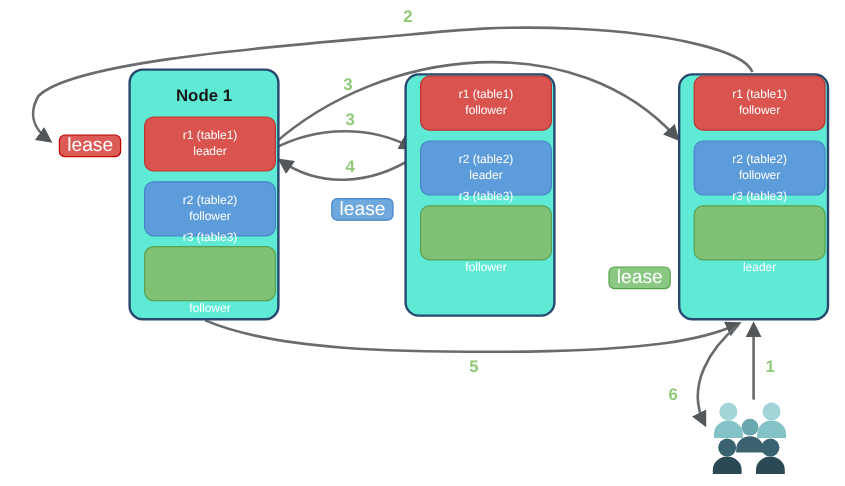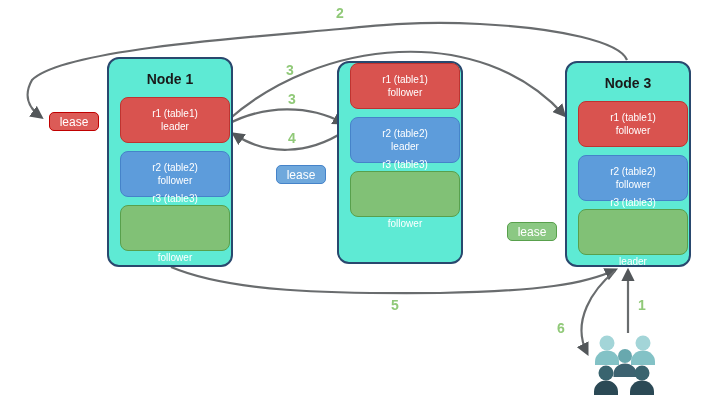--- a/index.html
+++ b/index.html
@@ -26,21 +26,21 @@
     display:flex; flex-direction:column; align-items:center; justify-content:center;
     text-align:center; box-sizing:border-box;
   }
   .replica.red   { background:var(--red-fill);   border-color:var(--red-border); }
   .replica.blue  { background:var(--blue-fill);  border-color:var(--blue-border); }
   .replica.green { background:var(--green-fill); border-color:var(--green-border);gap:46px; }
 
   
   .lease {
     position:absolute; min-width:50px; height:19px; border-radius:5px;
-    border:1.5px solid; color:#ffffff; font-size:12px;
+    border:1.5px solid; color:#ffffff; font-size:16px;
     display:flex; align-items:center; justify-content:center;
     box-sizing:border-box; padding:0 6px;
   }
   #lease-red   { left:49px;  top:112px; background:var(--lease-red-fill);   border-color:var(--lease-red-border); }
   #lease-blue  { left:276px; top:165px; background:var(--lease-blue-fill);  border-color:var(--blue-border); }
   #lease-green { left:507px; top:222px; background:var(--lease-green-fill); border-color:var(--green-border); }
 
   
   .step {
     position:absolute; color:var(--number-green); font-weight:bold; font-size:14px;
@@ -102,21 +102,20 @@
       <span>r2 (table2)</span>
       <span>leader</span>
     </div>
     <div class="replica green">
       <span>r3 (table3)</span>
       <span>follower</span>
     </div>
   </div>
 
   <div class="node" id="node3">
-    <div class="node-title">Node 3</div>
     <div class="replica red">
       <span>r1 (table1)</span>
       <span>follower</span>
     </div>
     <div class="replica blue">
       <span>r2 (table2)</span>
       <span>follower</span>
     </div>
     <div class="replica green">
       <span>r3 (table3)</span>

